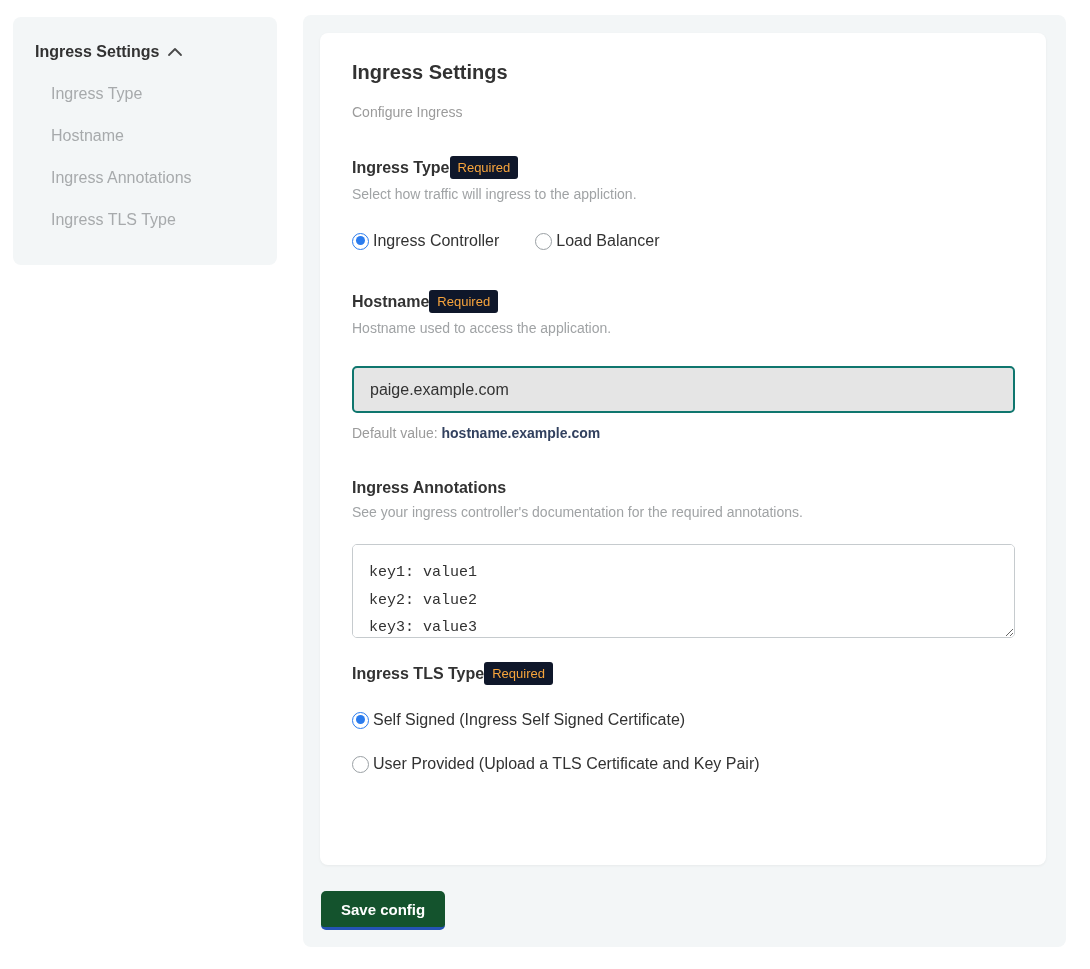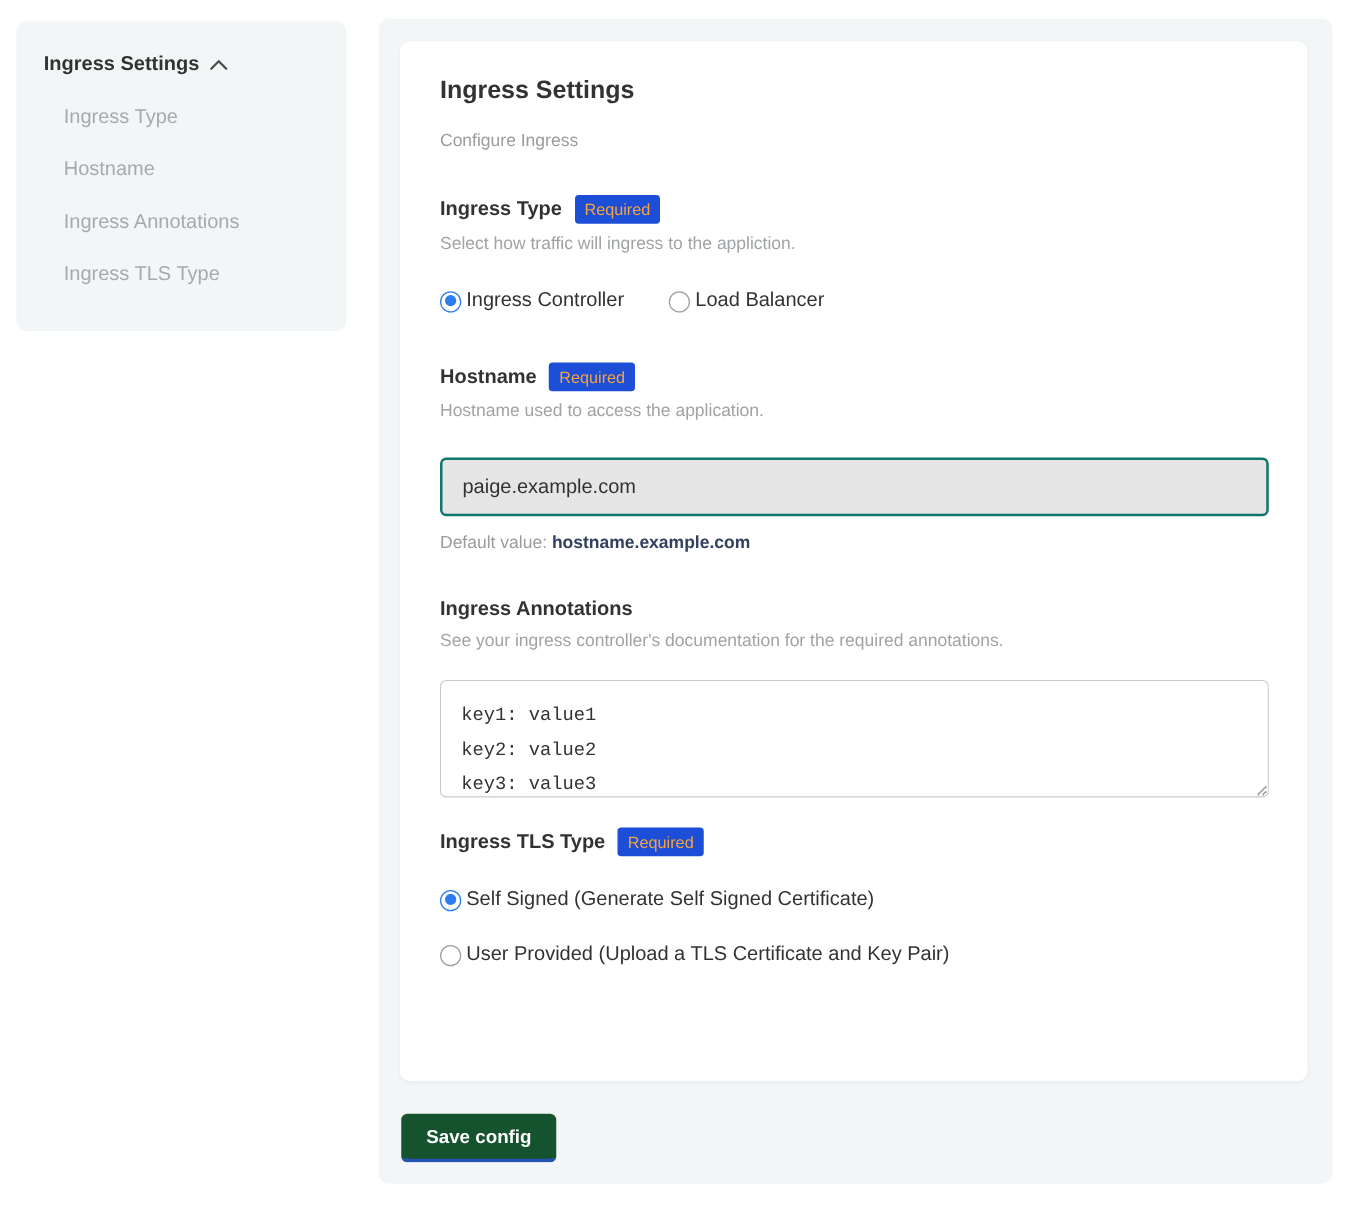--- a/index.html
+++ b/index.html
@@ -59,22 +59,21 @@
     margin-top: 20px;
     font-size: 14px; color: #9b9b9b;
   }
 
   .group { margin-top: 36px; }
   .group-heading-row { display: flex; align-items: center; }
   .group-heading {
     font-size: 16px; font-weight: 700; color: #323232;
   }
   .required-badge {
-    margin-left: 10px;
-    background: #1d4ed8;
+    background: #0f172a;
     color: #f7a43c;
     font-size: 13px;
     padding: 4px 8px;
     border-radius: 3px;
   }
   .group-help {
     margin-top: 7px;
     font-size: 14px; color: #a0a3a5;
   }
 
@@ -228,21 +227,21 @@
     </div>
 
     <div class="group tls-group">
       <div class="group-heading-row">
         <span class="group-heading">Ingress TLS Type</span>
         <span class="required-badge">Required</span>
       </div>
       <div class="tls-options">
         <div class="radio-option stacked">
           <span class="radio-circle checked"></span>
-          <span class="radio-label">Self Signed (Generate Self Signed Certificate)</span>
+          <span class="radio-label">Self Signed (Ingress Self Signed Certificate)</span>
         </div>
         <div class="radio-option stacked">
           <span class="radio-circle"></span>
           <span class="radio-label">User Provided (Upload a TLS Certificate and Key Pair)</span>
         </div>
       </div>
     </div>
 
   </section>
 

